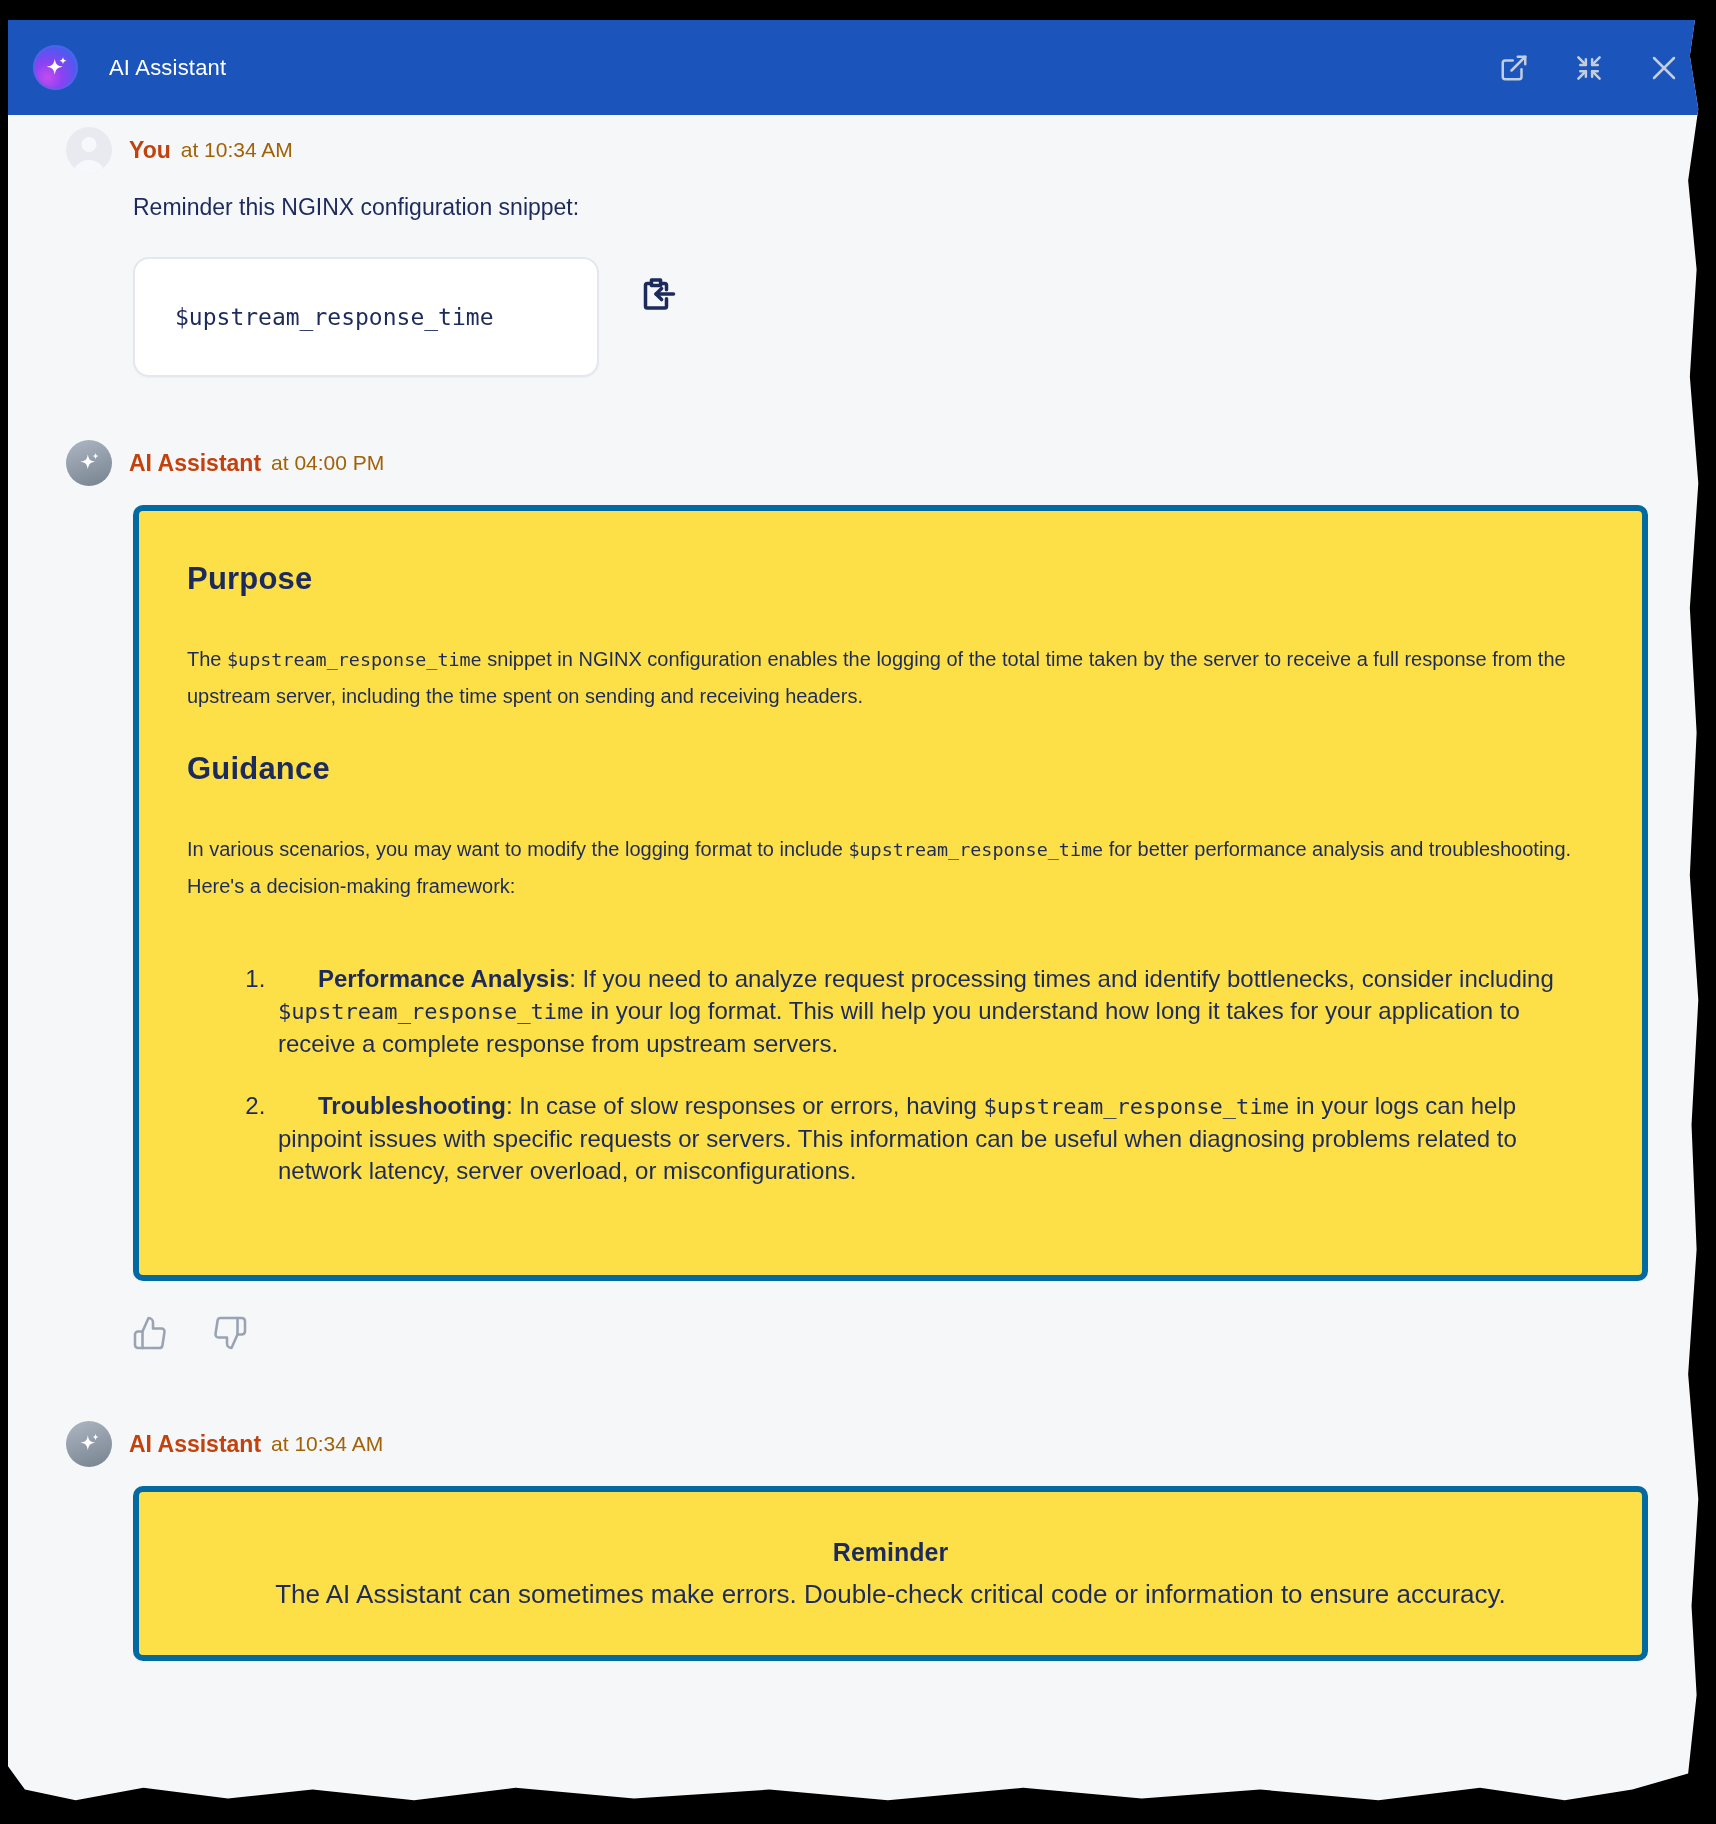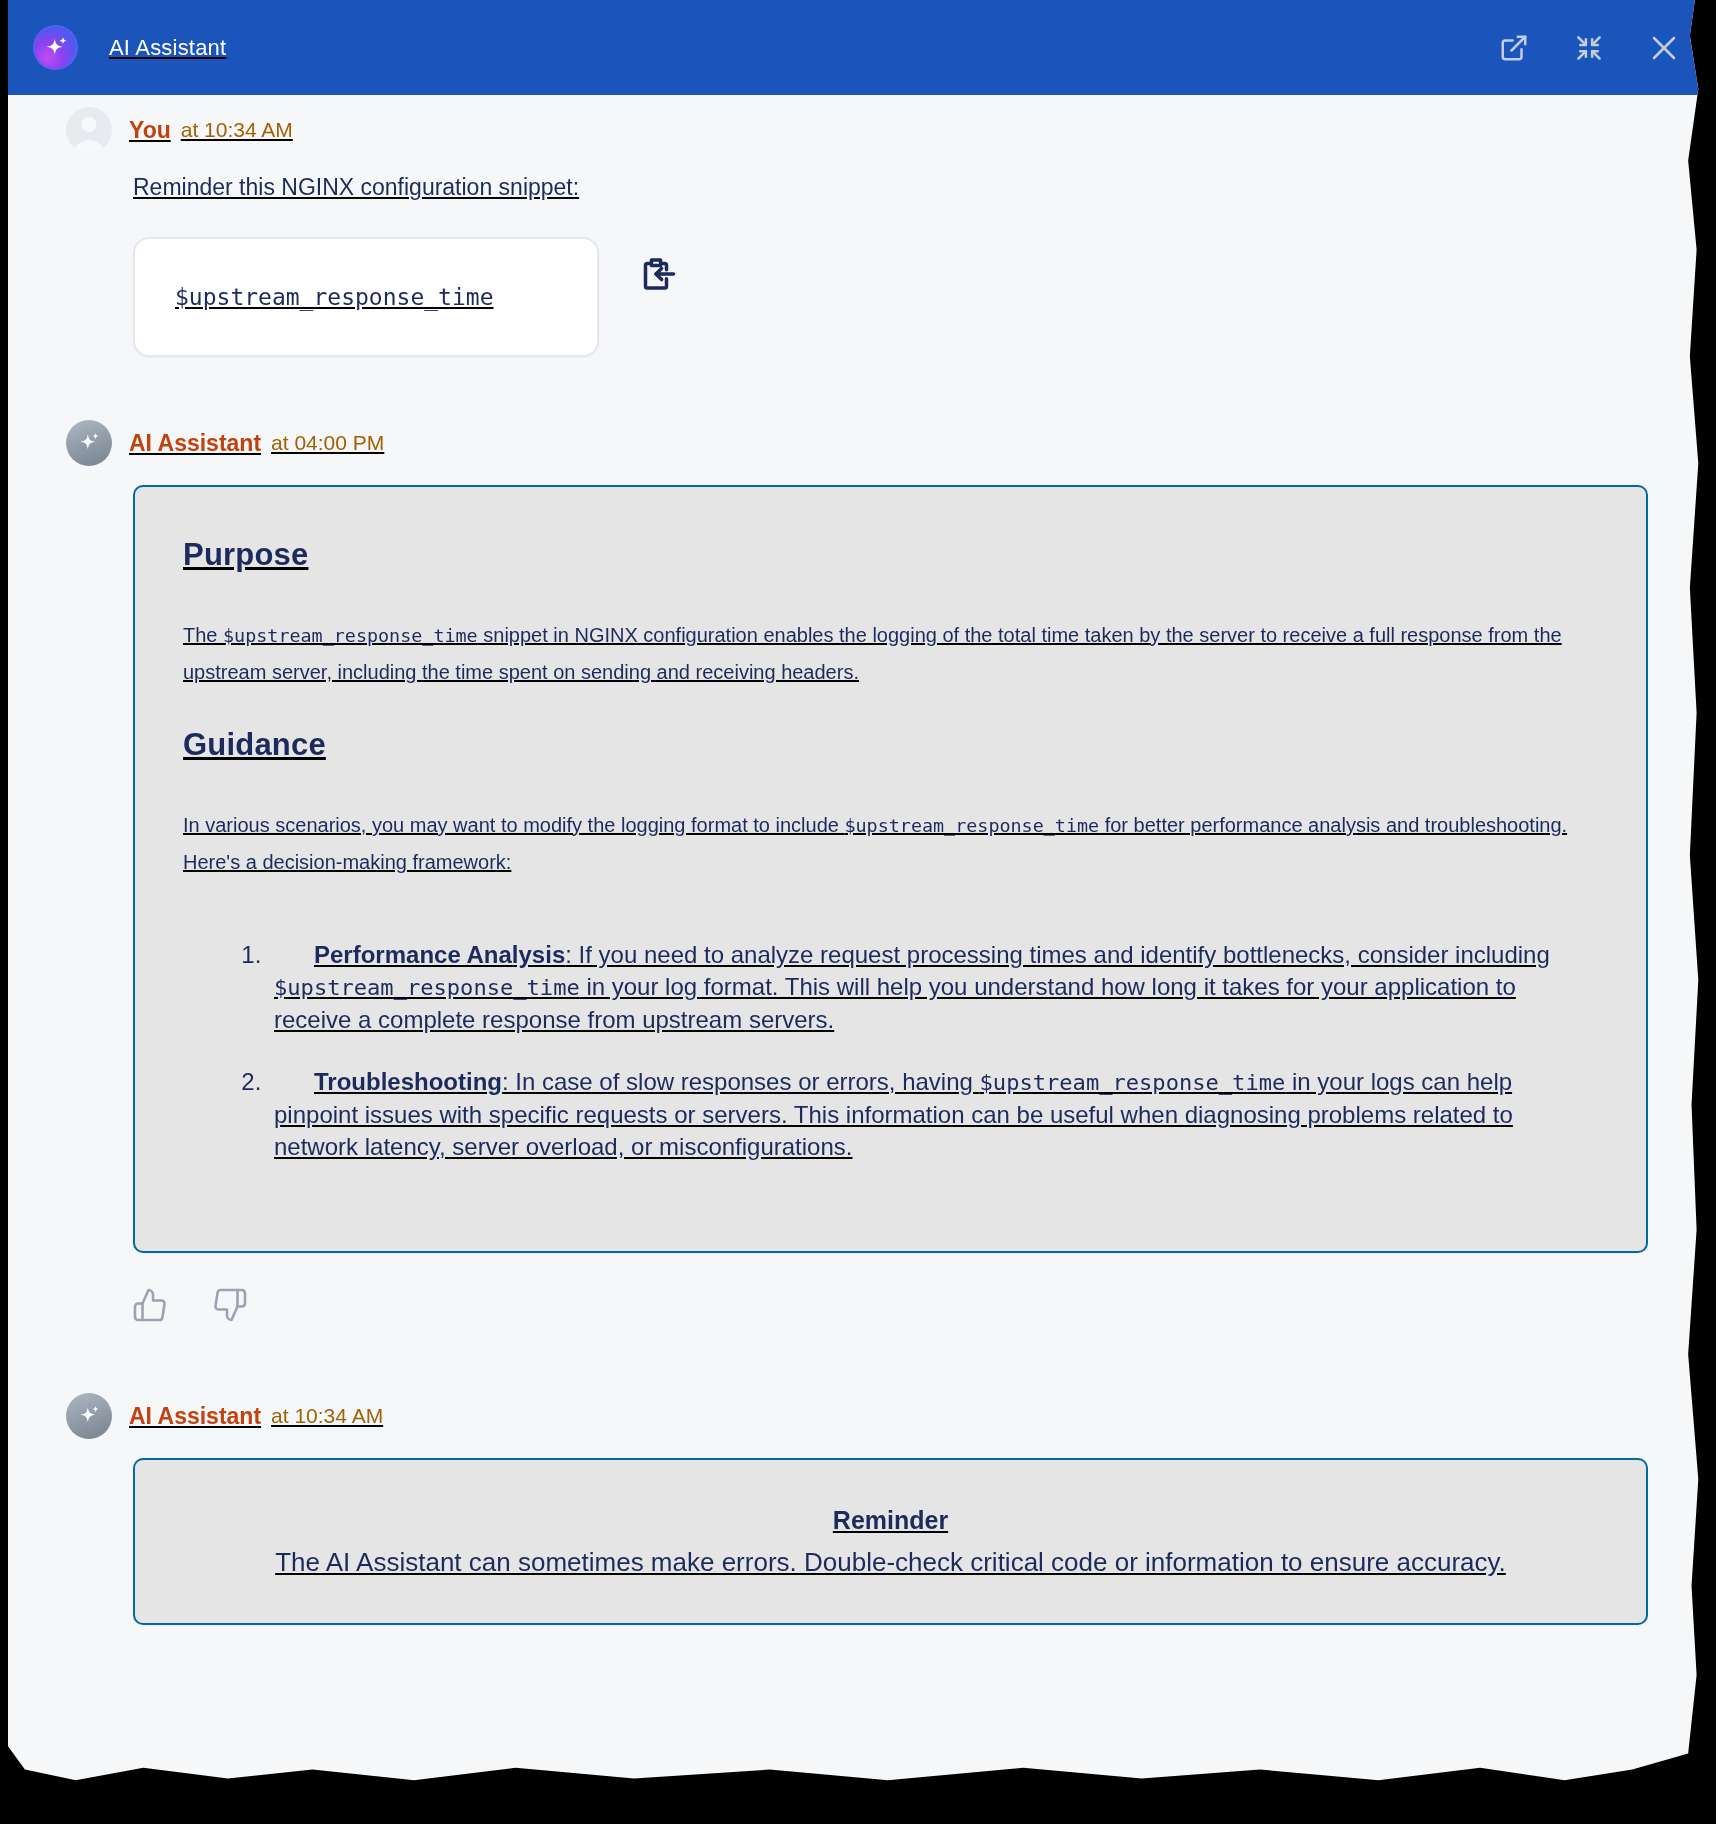--- a/index.html
+++ b/index.html
@@ -2,29 +2,28 @@
 <html><head>
 <meta charset="utf-8">
 <style>
   * { margin:0; padding:0; box-sizing:border-box; }
   html,body { width:1716px; height:1824px; background:#000; overflow:hidden;
               font-family:"Liberation Sans", sans-serif; }
 
   .stage { position:relative; width:1716px; height:1824px; background:#000; }
 
   .panel {
-    position:absolute; left:8px; top:0; width:1692px; height:1782px;
+    position:absolute; left:8px; top:20px; width:1692px; height:1782px;
     background:#f6f7f9; overflow:hidden;
     clip-path: polygon(0 0, 99.7% 0, 99.4% 2%, 99.9% 5%, 99.3% 9%, 99.8% 14%,
       99.4% 20%, 99.9% 26%, 99.4% 33%, 99.8% 40%, 99.4% 48%, 99.9% 55%,
       99.5% 62%, 99.8% 69%, 99.3% 76%, 99.9% 83%, 99.5% 89%, 99.8% 94%, 99.3% 98.4%,
       96% 99.3%, 92% 99.9%, 87% 99.2%, 81% 99.9%, 74% 99.3%, 67% 99.8%, 60% 99.2%,
       52% 99.9%, 45% 99.3%, 37% 99.8%, 30% 99.2%, 24% 99.9%, 18% 99.3%, 13% 99.8%,
       8% 99.2%, 4% 99.9%, 1% 99.3%, 0 98%);
-    text-decoration: underline;
   }
 
   
   .hdr { height:95px; background:#1b54ba; display:flex; align-items:center; padding:0 20px 0 25px; }
   .logo { width:45px; height:45px; border-radius:50%;
           background: radial-gradient(circle at 32% 72%, #c44bf0 0%, #8a42f2 34%, #5a55f0 62%, #2f6ae8 100%);
           box-shadow: 0 0 0 2px rgba(70,110,235,.55) inset;
           display:flex; align-items:center; justify-content:center; }
   .hdr-title { color:#fff; font-size:22px; font-weight:500; margin-left:31px; letter-spacing:.2px; }
   .hdr-icons { margin-left:auto; display:flex; align-items:center; gap:43px; }
@@ -49,21 +48,21 @@
   .code-row { display:flex; align-items:flex-start; margin-top:36px; }
   .code-card { width:466px; height:120px; background:#fff; border:2px solid #e4e7ee;
                border-radius:16px; display:flex; align-items:center; padding-left:40px;
                box-shadow:0 1px 2px rgba(20,30,70,.04); }
   .code-card code { font-family:"DejaVu Sans Mono", monospace; font-size:23px; color:#1d2a5c; }
   .paste-btn { background:none; border:none; cursor:pointer; margin-left:36px; margin-top:16px; padding:0; }
 
   .gap-1 { height:63px; }   
   .gap-2 { height:70px; }   
 
-  .card { background:#e5e5e5; border:2px solid #0369a1; border-radius:10px;
+  .card { background:#fde047; border:6px solid #0369a1; border-radius:10px;
           margin-left:125px; margin-right:52px; margin-top:19px;
           box-shadow:0 1px 2px rgba(20,30,70,.04); }
   .card.response { padding:50px 48px 88px 48px; }
   .card h2 { font-size:31px; font-weight:700; color:#1d2a5c; margin:0 0 44px 0; letter-spacing:.2px; }
   .card h2 + p { margin-top:0; }
   .card p.rich { font-size:20px; line-height:37px; color:#1d2a5c; margin:0 0 36px 0; }
   .card .h-follow { margin-top:18px; }
   .ic { font-family:"DejaVu Sans Mono", monospace; font-size:0.92em; color:#1d2a5c; }
   ol.framework { margin:58px 0 0 0; padding-left:85px; }
   ol.framework li { font-size:24px; line-height:32px; color:#1d2a5c; margin-bottom:30px; padding-left:6px; }

